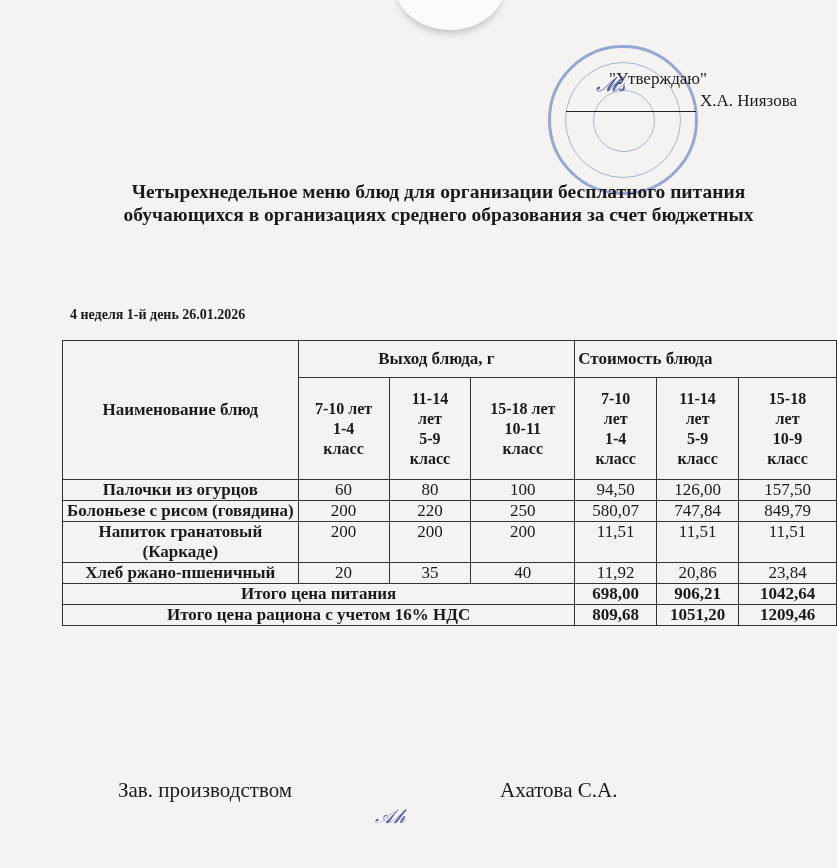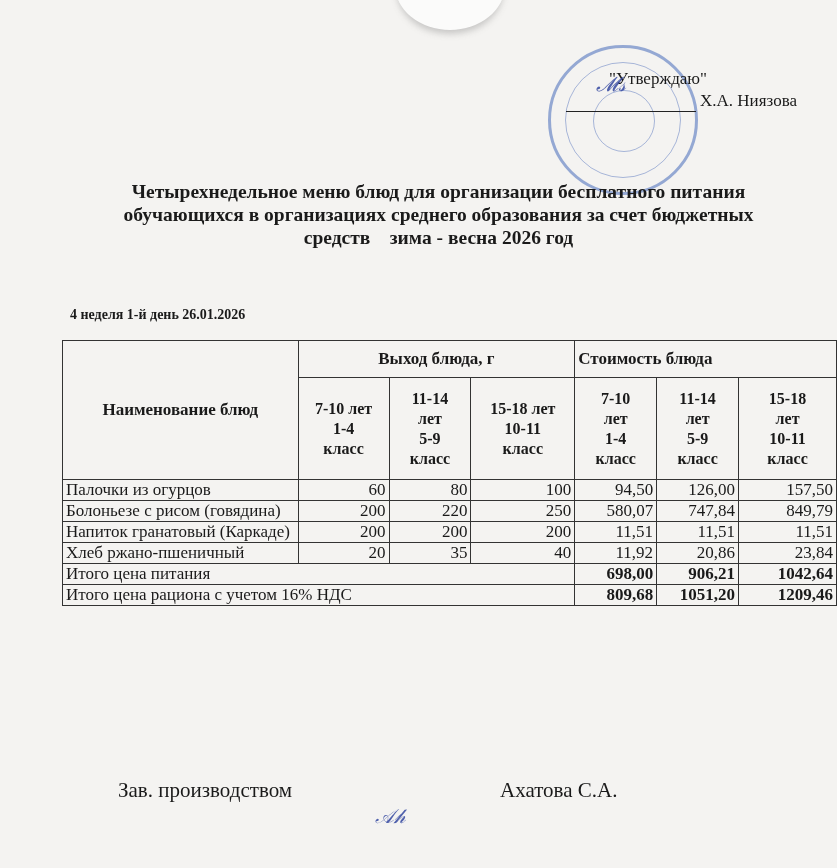--- a/index.html
+++ b/index.html
@@ -46,22 +46,22 @@
     position: absolute; left: 70px; top: 307px; font-size: 14px; font-weight: bold;
   }
   table.menu {
     position: absolute; left: 62px; top: 340px; width: 775px;
     border-collapse: collapse; font-size: 17px;
   }
   table.menu td, table.menu th { border: 1px solid #333; padding: 0 3px; line-height: 20px; }
   table.menu th { font-weight: bold; text-align: center; vertical-align: middle; }
   th.group { height: 36px; }
   th.sub { font-size: 16px; line-height: 19px; height: 101px; }
-  td.name { text-align: left; }
-  td.num { text-align: right; vertical-align: top; }
+  td.name { text-align: center; font-weight: bold; }
+  td.num { text-align: center; vertical-align: top; }
   td.bold { font-weight: bold; }
   .footer {
     position: absolute; top: 778px; font-size: 21px;
   }
 </style>
 </head>
 <body>
 
 <div class="paper-hole"></div>
 <div class="stamp">
@@ -74,21 +74,20 @@
     <span class="sign-line">
       <span class="sig" style="left:30px;top:-22px;">𝓜𝓈</span>
     </span>
     <span>Х.А. Ниязова</span>
   </div>
 </div>
 
 <div class="title">
   <div>Четырехнедельное меню блюд для организации бесплатного питания</div>
   <div>обучающихся в организациях среднего образования за счет бюджетных</div>
-  <div style="white-space:pre;">средств    зима - весна 2026 год</div>
 </div>
 
 <div class="subtitle">4 неделя 1-й день 26.01.2026</div>
 
 <table class="menu">
   <colgroup>
     <col style="width:236px">
       <col style="width:91px">
       <col style="width:82px">
       <col style="width:104px">
@@ -116,21 +115,21 @@
       <th class="sub" style="white-space:pre-line">7-10
 лет
 1-4
 класс</th>
       <th class="sub" style="white-space:pre-line">11-14
 лет
 5-9
 класс</th>
       <th class="sub" style="white-space:pre-line">15-18
 лет
-10-11
+10-9
 класс</th>
     </tr>
   </thead>
   <tbody>
     <tr>
       <td class="name">Палочки из огурцов</td>
       <td class="num">60</td>
       <td class="num">80</td>
       <td class="num">100</td>
       <td class="num">94,50</td>

